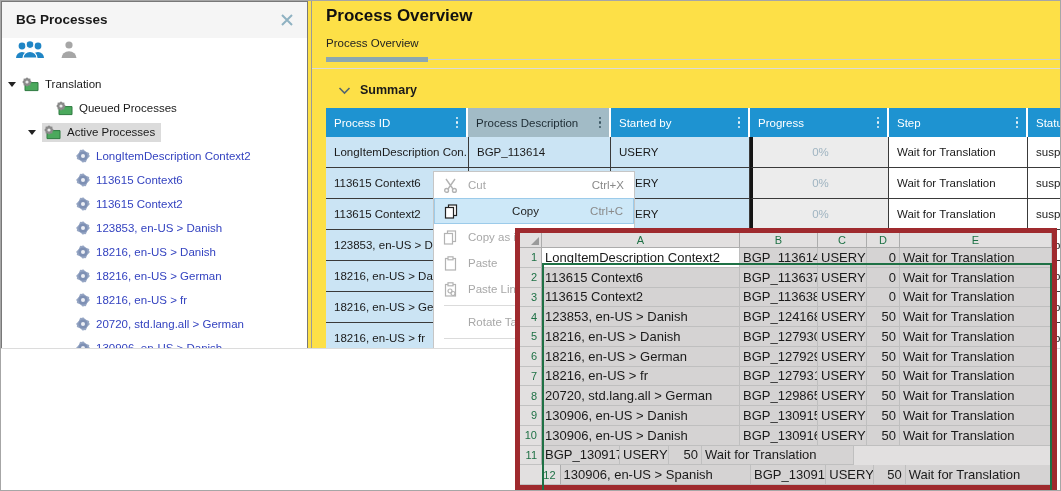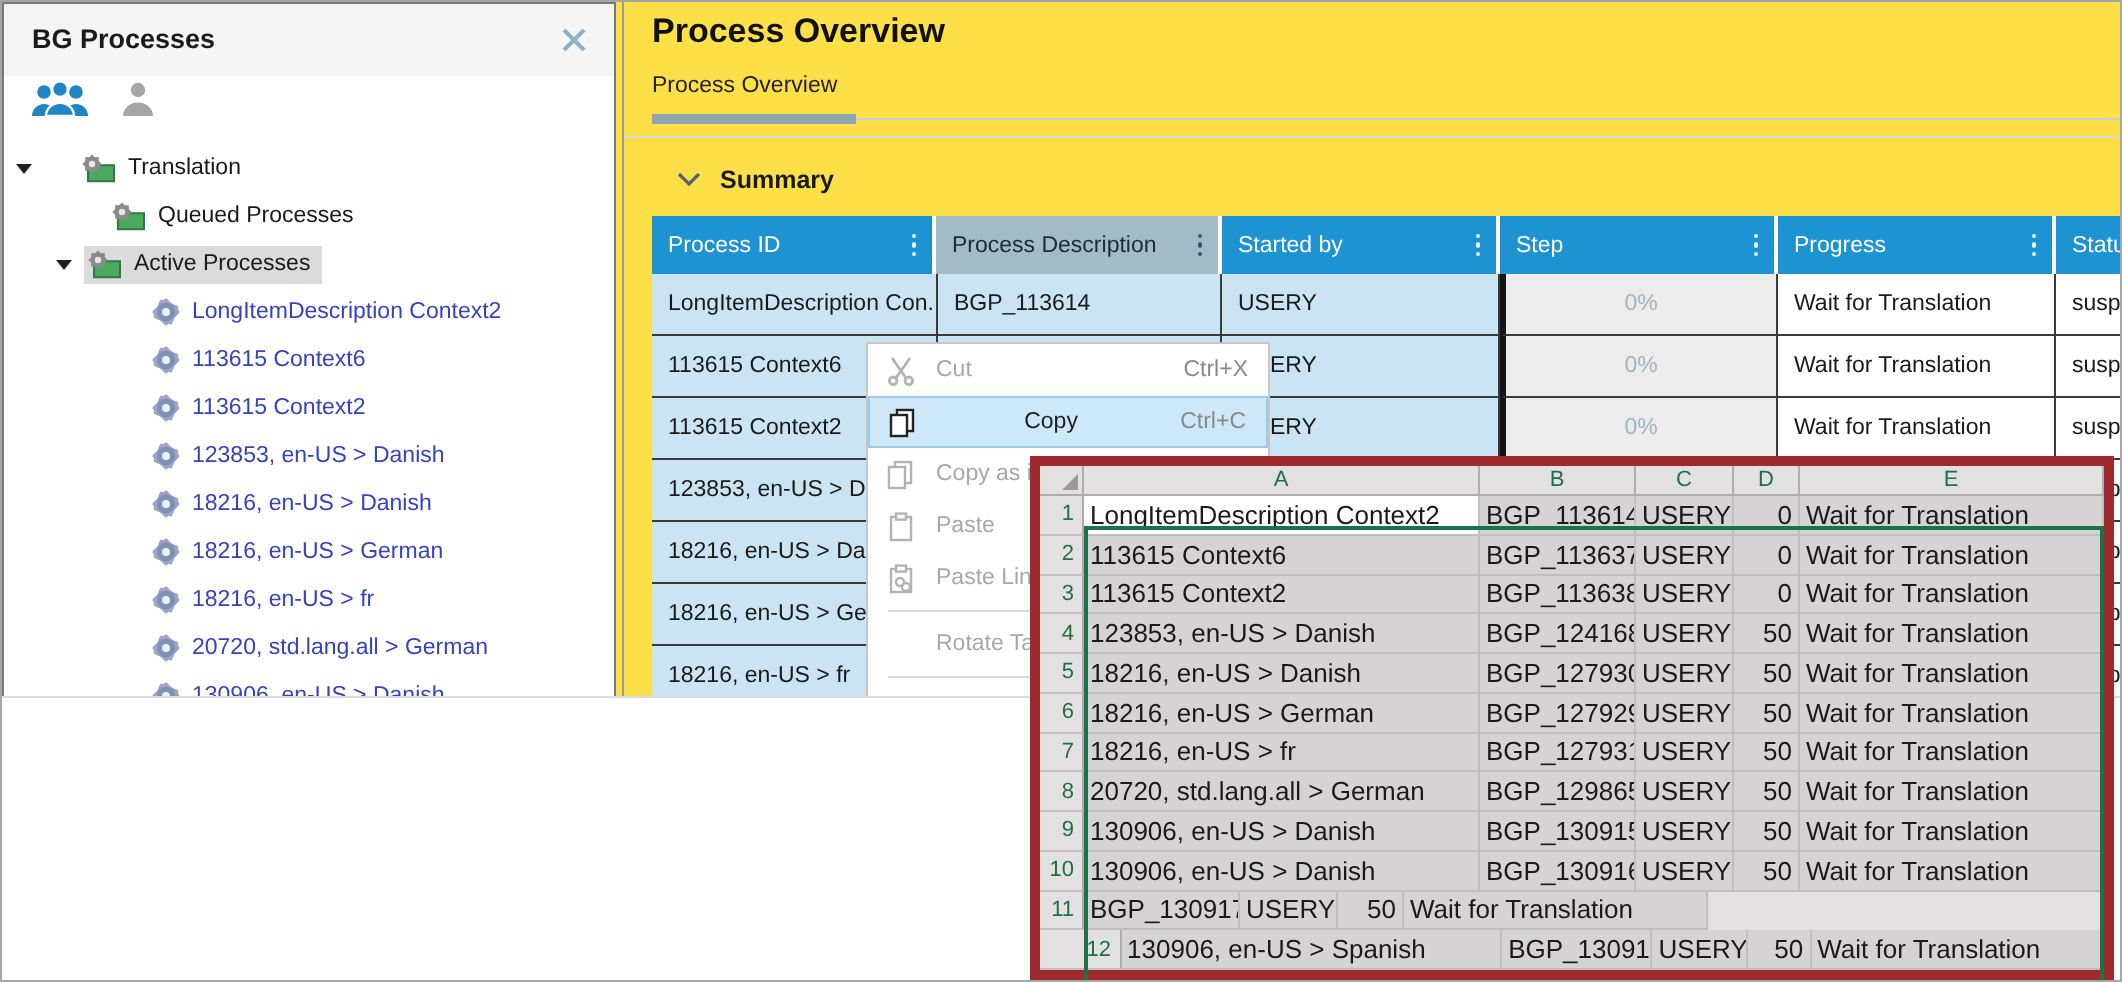--- a/index.html
+++ b/index.html
@@ -105,21 +105,21 @@
         <span>
           <svg width="22" height="22" viewBox="0 0 22 22">
             <g fill="#A6A6A6">
                 <circle cx="11" cy="6" r="3.6"></circle>
                 <path d="M3.5 19 a7.5 6.8 0 0 1 15 0 z"></path>
               </g>
           </svg>
         </span>
       </div>
       <div class="tree">
-          <div class="tree-row" style="padding-left: 6px; gap: 19px;">
+          <div class="tree-row" style="padding-left: 6px;">
             <span class="tw-arrow"></span>
             <span style="display: flex; align-items: center;">
               <span class="tree-ic">
                 <svg width="17" height="15" viewBox="0 0 17 15" style="display:block">
                   <path d="M3 4 h4 l1.4 1.6 H16 v8 H3 z" fill="#4BA95D" stroke="#2E7A41" stroke-width="1"></path>
                   <g transform="translate(5,5)">
                     <rect x="-3.4" y="-3.4" width="6.8" height="6.8" fill="#8A8A8A" transform="rotate(45)"></rect>
                     <rect x="-3.4" y="-3.4" width="6.8" height="6.8" fill="#8A8A8A"></rect>
                     <circle r="1.6" fill="#E8E8E8"></circle>
                   </g>
@@ -342,29 +342,29 @@
           </div>
           <div class="th-cell th-blue" style="width: 139px;">
             <span>Started by</span>
             <span class="dots">
               <i></i>
               <i></i>
               <i></i>
             </span>
           </div>
           <div class="th-cell th-blue" style="width: 139px;">
+            <span>Progress</span>
+            <span class="dots">
+              <i></i>
+              <i></i>
+              <i></i>
+            </span>
+          </div>
+          <div class="th-cell th-blue" style="width: 139px;">
             <span>Step</span>
-            <span class="dots">
-              <i></i>
-              <i></i>
-              <i></i>
-            </span>
-          </div>
-          <div class="th-cell th-blue" style="width: 139px;">
-            <span>Progress</span>
             <span class="dots">
               <i></i>
               <i></i>
               <i></i>
             </span>
           </div>
           <div class="th-cell th-blue" style="width: 140px;">
             <span>Statu</span>
           </div>
         </div>

